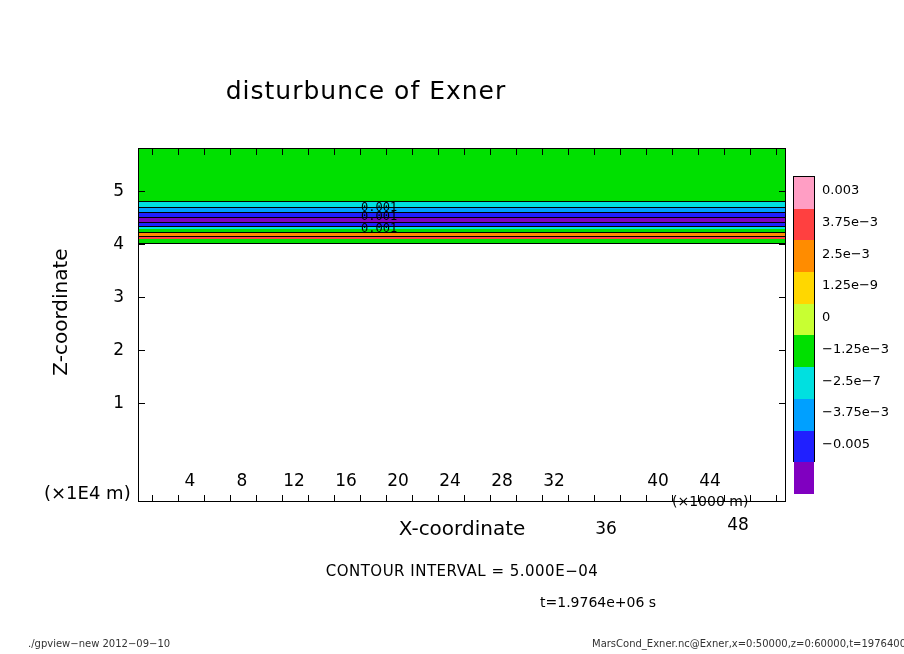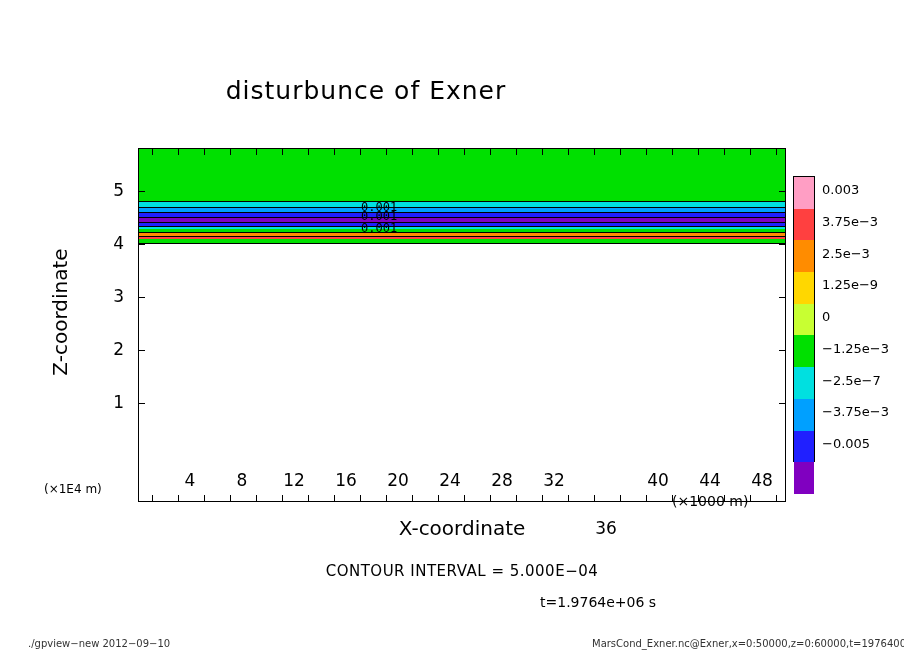--- a/index.html
+++ b/index.html
@@ -8,21 +8,21 @@
   .abs{position:absolute;}
   #title{left:0;top:76px;width:732px;text-align:center;font-size:25px;letter-spacing:1px;}
   
   #plot{left:138px;top:148px;width:648px;height:354px;border:1px solid #000;box-sizing:border-box;background:#fff;}
   
   .band{position:absolute;left:0;width:100%;}
   .xtick{position:absolute;top:470px;font-size:17px;text-align:center;width:40px;}
   #ylab{left:-40px;top:300px;transform:rotate(-90deg);transform-origin:center;font-size:20px;width:200px;text-align:center;}
   #xlab{left:138px;top:516px;width:648px;text-align:center;font-size:20px;}
   #xunit{left:672px;top:493px;font-size:14px;}
-  #yunit{left:44px;top:482px;font-size:12px;}
+  #yunit{left:44px;top:482px;font-size:18px;}
   #cinterval{left:138px;top:562px;width:648px;text-align:center;font-size:15px;letter-spacing:0.5px;}
   #tstamp{left:540px;top:594px;font-size:14px;}
   #foot-left{left:28px;top:638px;font-size:10px;color:#333;}
   #foot-right{left:592px;top:638px;font-size:10px;color:#333;}
   
   #cbar{left:793px;top:176px;width:22px;height:286px;border:1px solid #000;box-sizing:border-box;}
   .cbseg{width:100%;}
   .cblabel{position:absolute;left:822px;font-size:13px;white-space:nowrap;}
   .tickmark{position:absolute;background:#000;}
   .contourlab{position:absolute;font-size:12px;color:#000;font-family:"DejaVu Sans Mono","Liberation Mono",monospace;}
@@ -135,21 +135,21 @@
 <div class="abs xtick" style="left:222px;">8</div>
 <div class="abs xtick" style="left:274px;">12</div>
 <div class="abs xtick" style="left:326px;">16</div>
 <div class="abs xtick" style="left:378px;">20</div>
 <div class="abs xtick" style="left:430px;">24</div>
 <div class="abs xtick" style="left:482px;">28</div>
 <div class="abs xtick" style="left:534px;">32</div>
 <div class="abs xtick" style="left:586px;margin-top:48px;">36</div>
 <div class="abs xtick" style="left:638px;">40</div>
 <div class="abs xtick" style="left:690px;">44</div>
-<div class="abs xtick" style="left:742px;">48</div>
+<div class="abs xtick" style="left:718px;margin-top:44px;">48</div>
 
 <div class="abs" id="ylab">Z-coordinate</div>
 <div class="abs" id="xlab">X-coordinate</div>
 <div class="abs" id="yunit">(×1E4 m)</div>
 <div class="abs" id="xunit">(×1000 m)</div>
 
 <div class="abs" id="cbar">
   <div class="cbseg" style="height:31.7px;background:#ff9ec4;"></div>
   <div class="cbseg" style="height:31.7px;background:#ff4040;"></div>
   <div class="cbseg" style="height:31.7px;background:#ff8c00;"></div>

